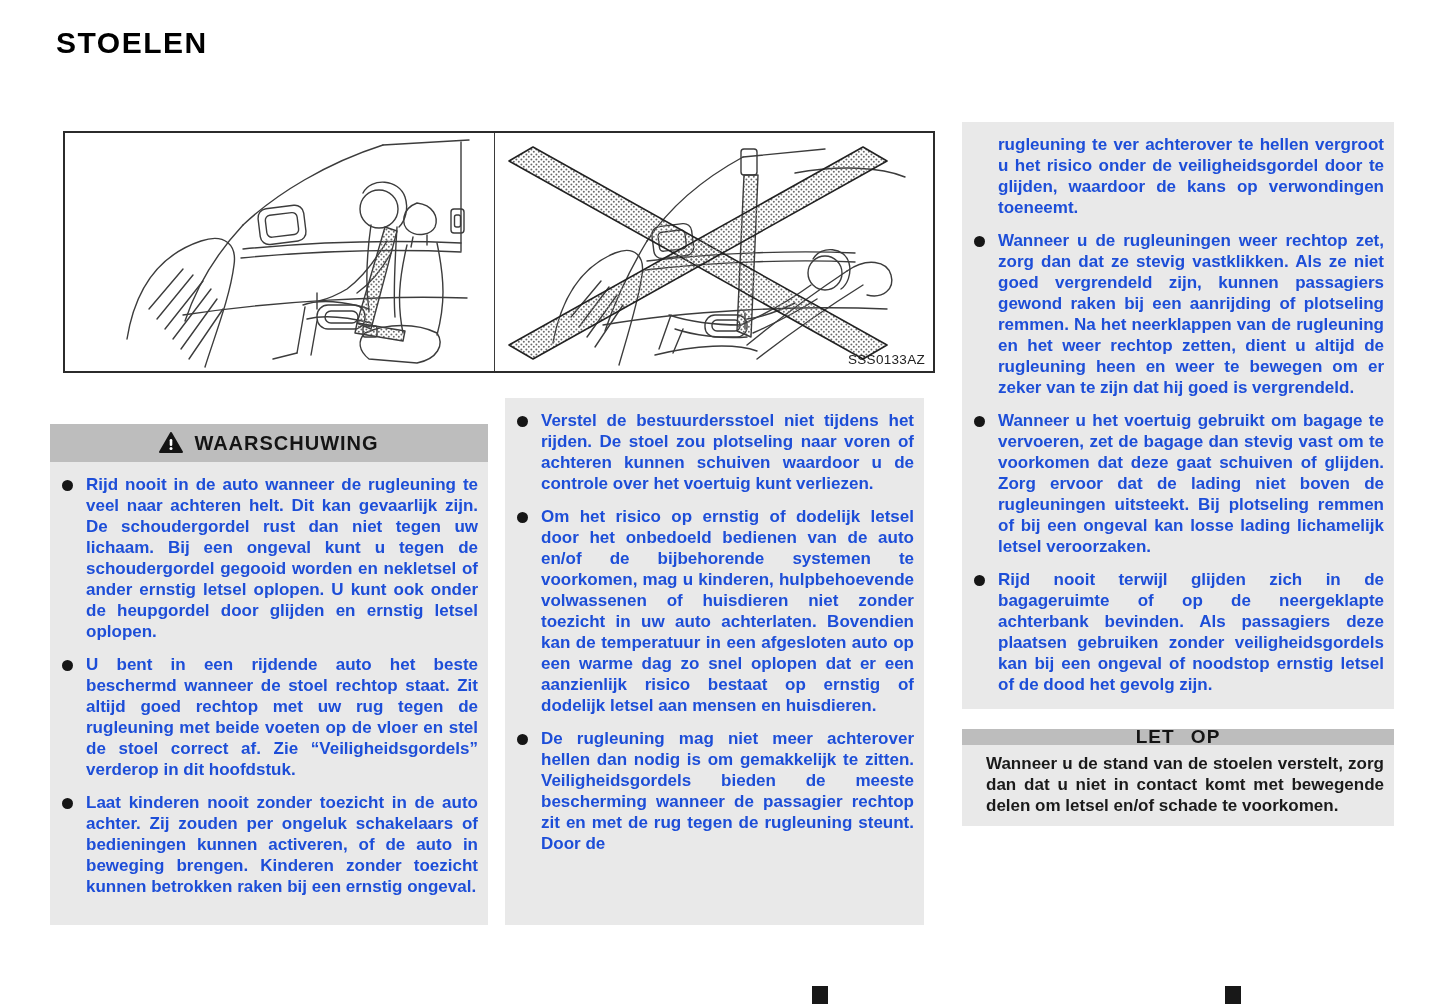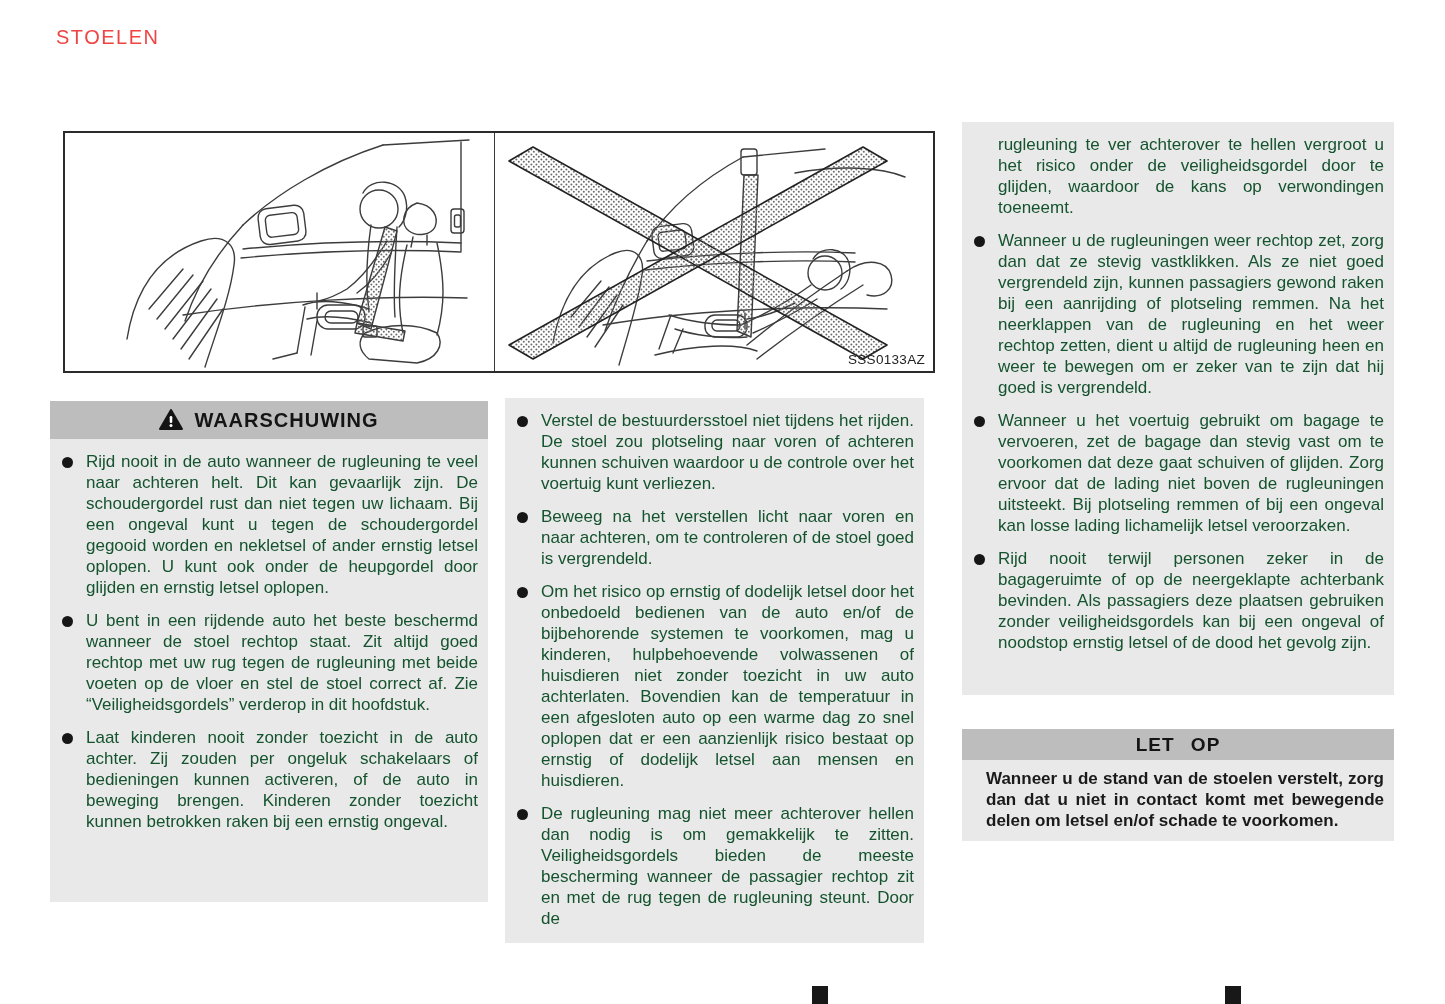--- a/index.html
+++ b/index.html
@@ -7,22 +7,22 @@
   .page {
     position: relative;
     width: 1445px; height: 1004px;
     background: #ffffff;
     font-family: "Liberation Sans", sans-serif;
     color: #1d1d1d;
     overflow: hidden;
   }
   .page-title {
     position: absolute; left: 56px; top: 26px;
-    font-size: 20px; font-weight: 400; letter-spacing: 1.5px;
-    color: #ef4444;
+    font-size: 30px; font-weight: 700; letter-spacing: 1.5px;
+    color: #000000;
   }
   
   .figure-box {
     position: absolute; left: 63px; top: 131px;
     width: 872px; height: 242px;
     border: 2px solid #2b2b2b;
     background: #ffffff;
   }
   .figure-half { position: absolute; top: 0; height: 238px; }
   .figure-left  { left: 0; width: 429px; }
@@ -31,21 +31,21 @@
     position: absolute; left: 429px; top: 0; width: 1px; height: 238px;
     background: #3a3a3a;
   }
   .figure-code {
     position: absolute; right: 8px; bottom: 4px;
     font-size: 13.5px; color: #222; letter-spacing: 0.3px;
   }
   svg { display: block; }
   
   .col { position: absolute; }
-  .col1 { left: 50px;  top: 401px; width: 438px; }
+  .col1 { left: 50px;  top: 424px; width: 438px; }
   .col2 { left: 505px; top: 398px; width: 419px; }
   .col3 { left: 962px; top: 122px; width: 432px; }
   .warn-header {
     height: 38px; background: #bdbdbd;
     display: flex; align-items: center; justify-content: center;
     gap: 11px;
     font-size: 20px; font-weight: 700; letter-spacing: 1px; color: #141414;
   }
   .warn-body {
     background: #e9e9e9;
@@ -55,28 +55,28 @@
   .col2 .warn-body { min-height: 527px; }
   .col3 .warn-body { min-height: 573px; }
   .bullet { display: flex; }
   .bullet + .bullet { margin-top: 12px; }
   .dot {
     flex: 0 0 auto;
     width: 11px; height: 11px; border-radius: 50%;
     background: #161616; margin: 6px 13px 0 0;
   }
   .btxt, .cont {
-    font-size: 17px; line-height: 21px; font-weight: 400;
-    text-align: justify; color: #14532d;
+    font-size: 17px; line-height: 21px; font-weight: 700;
+    text-align: justify; color: #1d4ed8;
   }
   .cont { padding-left: 24px; margin-bottom: 12px; }
   
   .caution { position: absolute; left: 962px; top: 729px; width: 432px; }
   .caution-header {
-    height: 31px; background: #bdbdbd;
+    height: 16px; background: #bdbdbd;
     display: flex; align-items: center; justify-content: center;
     font-size: 19px; font-weight: 700; letter-spacing: 1px; word-spacing: 10px;
     color: #141414;
   }
   .caution-body {
     background: #e9e9e9; padding: 8px 10px 10px 24px;
     font-size: 17px; line-height: 21px; font-weight: 700;
     text-align: justify; color: #1a1a1a;
   }
   
@@ -255,24 +255,20 @@
   </section>
 
   <section class="col col2">
     <div class="warn-body">
       <div class="bullet">
         <span class="dot"></span>
         <p class="btxt">Verstel de bestuurdersstoel niet tijdens het rijden. De stoel zou plotseling naar voren of achteren kunnen schuiven waardoor u de controle over het voertuig kunt verliezen.</p>
       </div>
       <div class="bullet">
         <span class="dot"></span>
-        <p class="btxt">Beweeg na het verstellen licht naar voren en naar achteren, om te controleren of de stoel goed is vergrendeld.</p>
-      </div>
-      <div class="bullet">
-        <span class="dot"></span>
         <p class="btxt">Om het risico op ernstig of dodelijk letsel door het onbedoeld bedienen van de auto en/of de bijbehorende systemen te voorkomen, mag u kinderen, hulpbehoevende volwassenen of huisdieren niet zonder toezicht in uw auto achterlaten. Bovendien kan de temperatuur in een afgesloten auto op een warme dag zo snel oplopen dat er een aanzienlijk risico bestaat op ernstig of dodelijk letsel aan mensen en huisdieren.</p>
       </div>
       <div class="bullet">
         <span class="dot"></span>
         <p class="btxt">De rugleuning mag niet meer achterover hellen dan nodig is om gemakkelijk te zitten. Veiligheidsgordels bieden de meeste bescherming wanneer de passagier rechtop zit en met de rug tegen de rugleuning steunt. Door de</p>
       </div>
     </div>
   </section>
 
   <section class="col col3">
@@ -281,21 +277,21 @@
       <div class="bullet">
         <span class="dot"></span>
         <p class="btxt">Wanneer u de rugleuningen weer rechtop zet, zorg dan dat ze stevig vastklikken. Als ze niet goed vergrendeld zijn, kunnen passagiers gewond raken bij een aanrijding of plotseling remmen. Na het neerklappen van de rugleuning en het weer rechtop zetten, dient u altijd de rugleuning heen en weer te bewegen om er zeker van te zijn dat hij goed is vergrendeld.</p>
       </div>
       <div class="bullet">
         <span class="dot"></span>
         <p class="btxt">Wanneer u het voertuig gebruikt om bagage te vervoeren, zet de bagage dan stevig vast om te voorkomen dat deze gaat schuiven of glijden. Zorg ervoor dat de lading niet boven de rugleuningen uitsteekt. Bij plotseling remmen of bij een ongeval kan losse lading lichamelijk letsel veroorzaken.</p>
       </div>
       <div class="bullet">
         <span class="dot"></span>
-        <p class="btxt">Rijd nooit terwijl personen zeker in de bagageruimte of op de neergeklapte achterbank bevinden. Als passagiers deze plaatsen gebruiken zonder veiligheidsgordels kan bij een ongeval of noodstop ernstig letsel of de dood het gevolg zijn.</p>
+        <p class="btxt">Rijd nooit terwijl glijden zich in de bagageruimte of op de neergeklapte achterbank bevinden. Als passagiers deze plaatsen gebruiken zonder veiligheidsgordels kan bij een ongeval of noodstop ernstig letsel of de dood het gevolg zijn.</p>
       </div>
     </div>
   </section>
 
   <section class="caution">
     <div class="caution-header">LET OP</div>
     <div class="caution-body">Wanneer u de stand van de stoelen verstelt, zorg dan dat u niet in contact komt met bewegende delen om letsel en/of schade te voorkomen.</div>
   </section>
 
   <footer class="footer">

